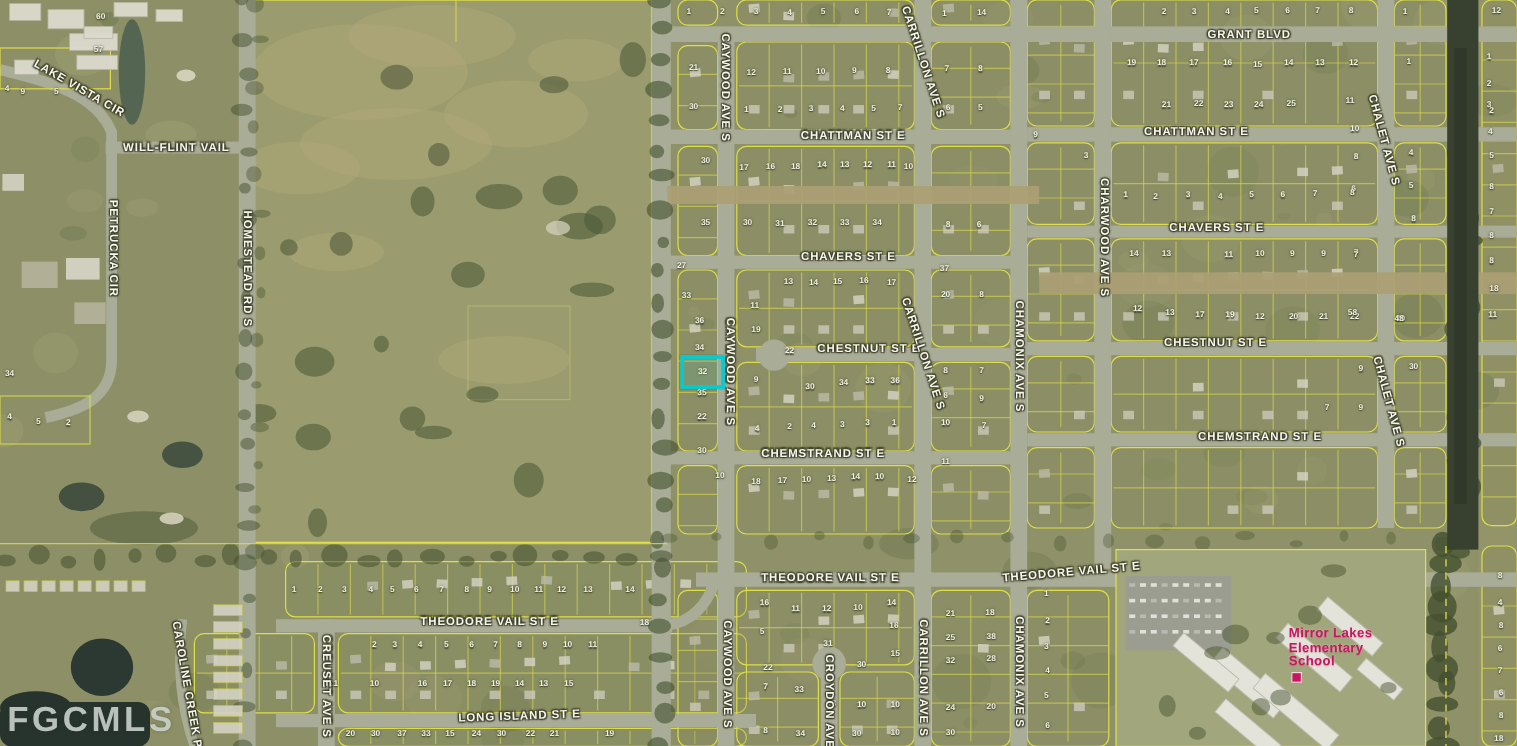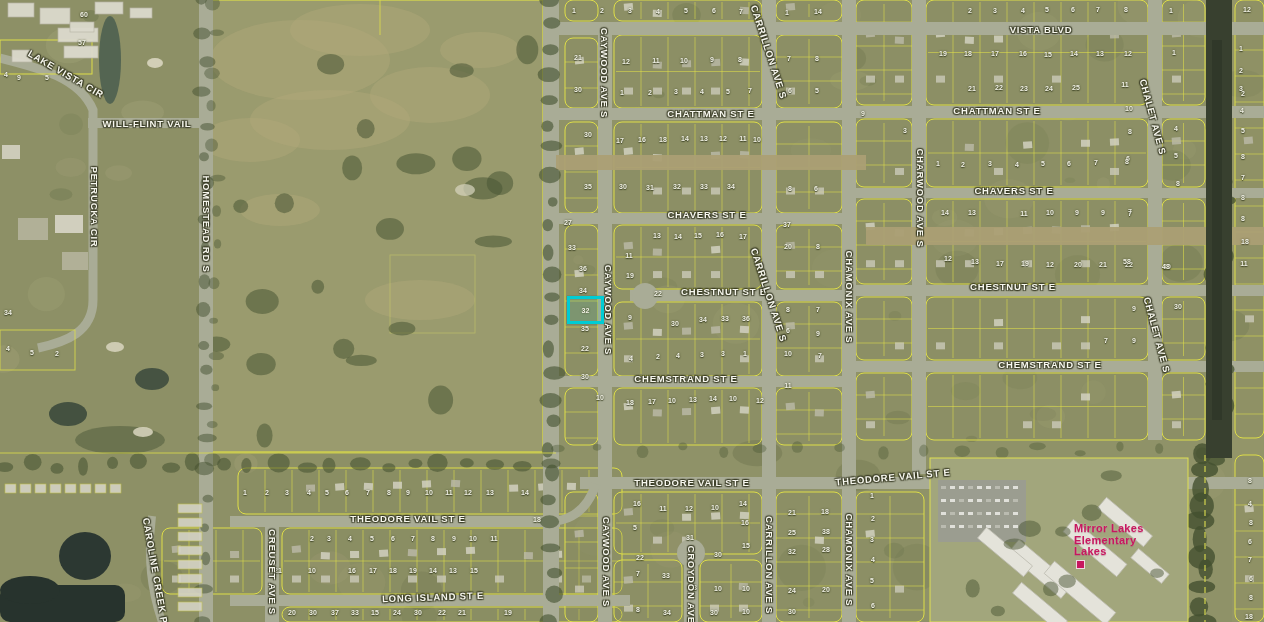--- a/index.html
+++ b/index.html
@@ -1095,21 +1095,21 @@
       <div class="parcel-number" style="left: 1250px; top: 480px; transform: translate(-50%, -50%);">8</div>
       <div class="parcel-number" style="left: 1250px; top: 503px; transform: translate(-50%, -50%);">4</div>
       <div class="parcel-number" style="left: 1251px; top: 522px; transform: translate(-50%, -50%);">8</div>
       <div class="parcel-number" style="left: 1250px; top: 541px; transform: translate(-50%, -50%);">6</div>
       <div class="parcel-number" style="left: 1250px; top: 559px; transform: translate(-50%, -50%);">7</div>
       <div class="parcel-number" style="left: 1251px; top: 578px; transform: translate(-50%, -50%);">6</div>
       <div class="parcel-number" style="left: 1251px; top: 597px; transform: translate(-50%, -50%);">8</div>
       <div class="parcel-number" style="left: 1249px; top: 616px; transform: translate(-50%, -50%);">18</div>
     </div>
   <div class="layer" id="labels-layer">
-      <div class="street-label" style="left: 1041px; top: 29px; transform: translate(-50%, -50%) rotate(0deg);">VISTA BLVD</div>
+      <div class="street-label" style="left: 1041px; top: 29px; transform: translate(-50%, -50%) rotate(0deg);">GRANT BLVD</div>
       <div class="street-label" style="left: 711px; top: 113px; transform: translate(-50%, -50%) rotate(0deg);">CHATTMAN ST E</div>
       <div class="street-label" style="left: 997px; top: 110px; transform: translate(-50%, -50%) rotate(0deg);">CHATTMAN ST E</div>
       <div class="street-label" style="left: 707px; top: 214px; transform: translate(-50%, -50%) rotate(0deg);">CHAVERS ST E</div>
       <div class="street-label" style="left: 1014px; top: 190px; transform: translate(-50%, -50%) rotate(0deg);">CHAVERS ST E</div>
       <div class="street-label" style="left: 724px; top: 291px; transform: translate(-50%, -50%) rotate(0deg);">CHESTNUT ST E</div>
       <div class="street-label" style="left: 1013px; top: 286px; transform: translate(-50%, -50%) rotate(0deg);">CHESTNUT ST E</div>
       <div class="street-label" style="left: 686px; top: 378px; transform: translate(-50%, -50%) rotate(0deg);">CHEMSTRAND ST E</div>
       <div class="street-label" style="left: 1050px; top: 364px; transform: translate(-50%, -50%) rotate(0deg);">CHEMSTRAND ST E</div>
       <div class="street-label" style="left: 408px; top: 518px; transform: translate(-50%, -50%) rotate(0deg);">THEODORE VAIL ST E</div>
       <div class="street-label" style="left: 692px; top: 482px; transform: translate(-50%, -50%) rotate(0deg);">THEODORE VAIL ST E</div>
@@ -1133,16 +1133,17 @@
       <div class="street-label" style="left: 272px; top: 572px; transform: translate(-50%, -50%) rotate(90deg);">CREUSET AVE S</div>
       <div class="street-label" style="left: 156px; top: 574px; transform: translate(-50%, -50%) rotate(80deg);">CAROLINE CREEK PL</div>
       <div class="street-label" style="left: 691px; top: 590px; transform: translate(-50%, -50%) rotate(90deg);">CROYDON AVE S</div>
     </div>
   <div id="subject-parcel" style="left: 567px; top: 296px; width: 31px; height: 22px; border-color: rgb(0, 204, 212);">
     <span>32</span>
   </div>
   <div id="school-label" style="left: 1074px; top: 523px; color: rgb(199, 23, 95);">
       <div>Mirror Lakes</div>
       <div>Elementary</div>
-      <div>Lakes</div>
+      <div>School</div>
     </div>
   <div id="school-icon" style="left: 1076px; top: 560px;"></div>
+  <div id="watermark" style="left: 6px; top: 584px;">FGCMLS</div>
 </div>
 
 </body></html>

